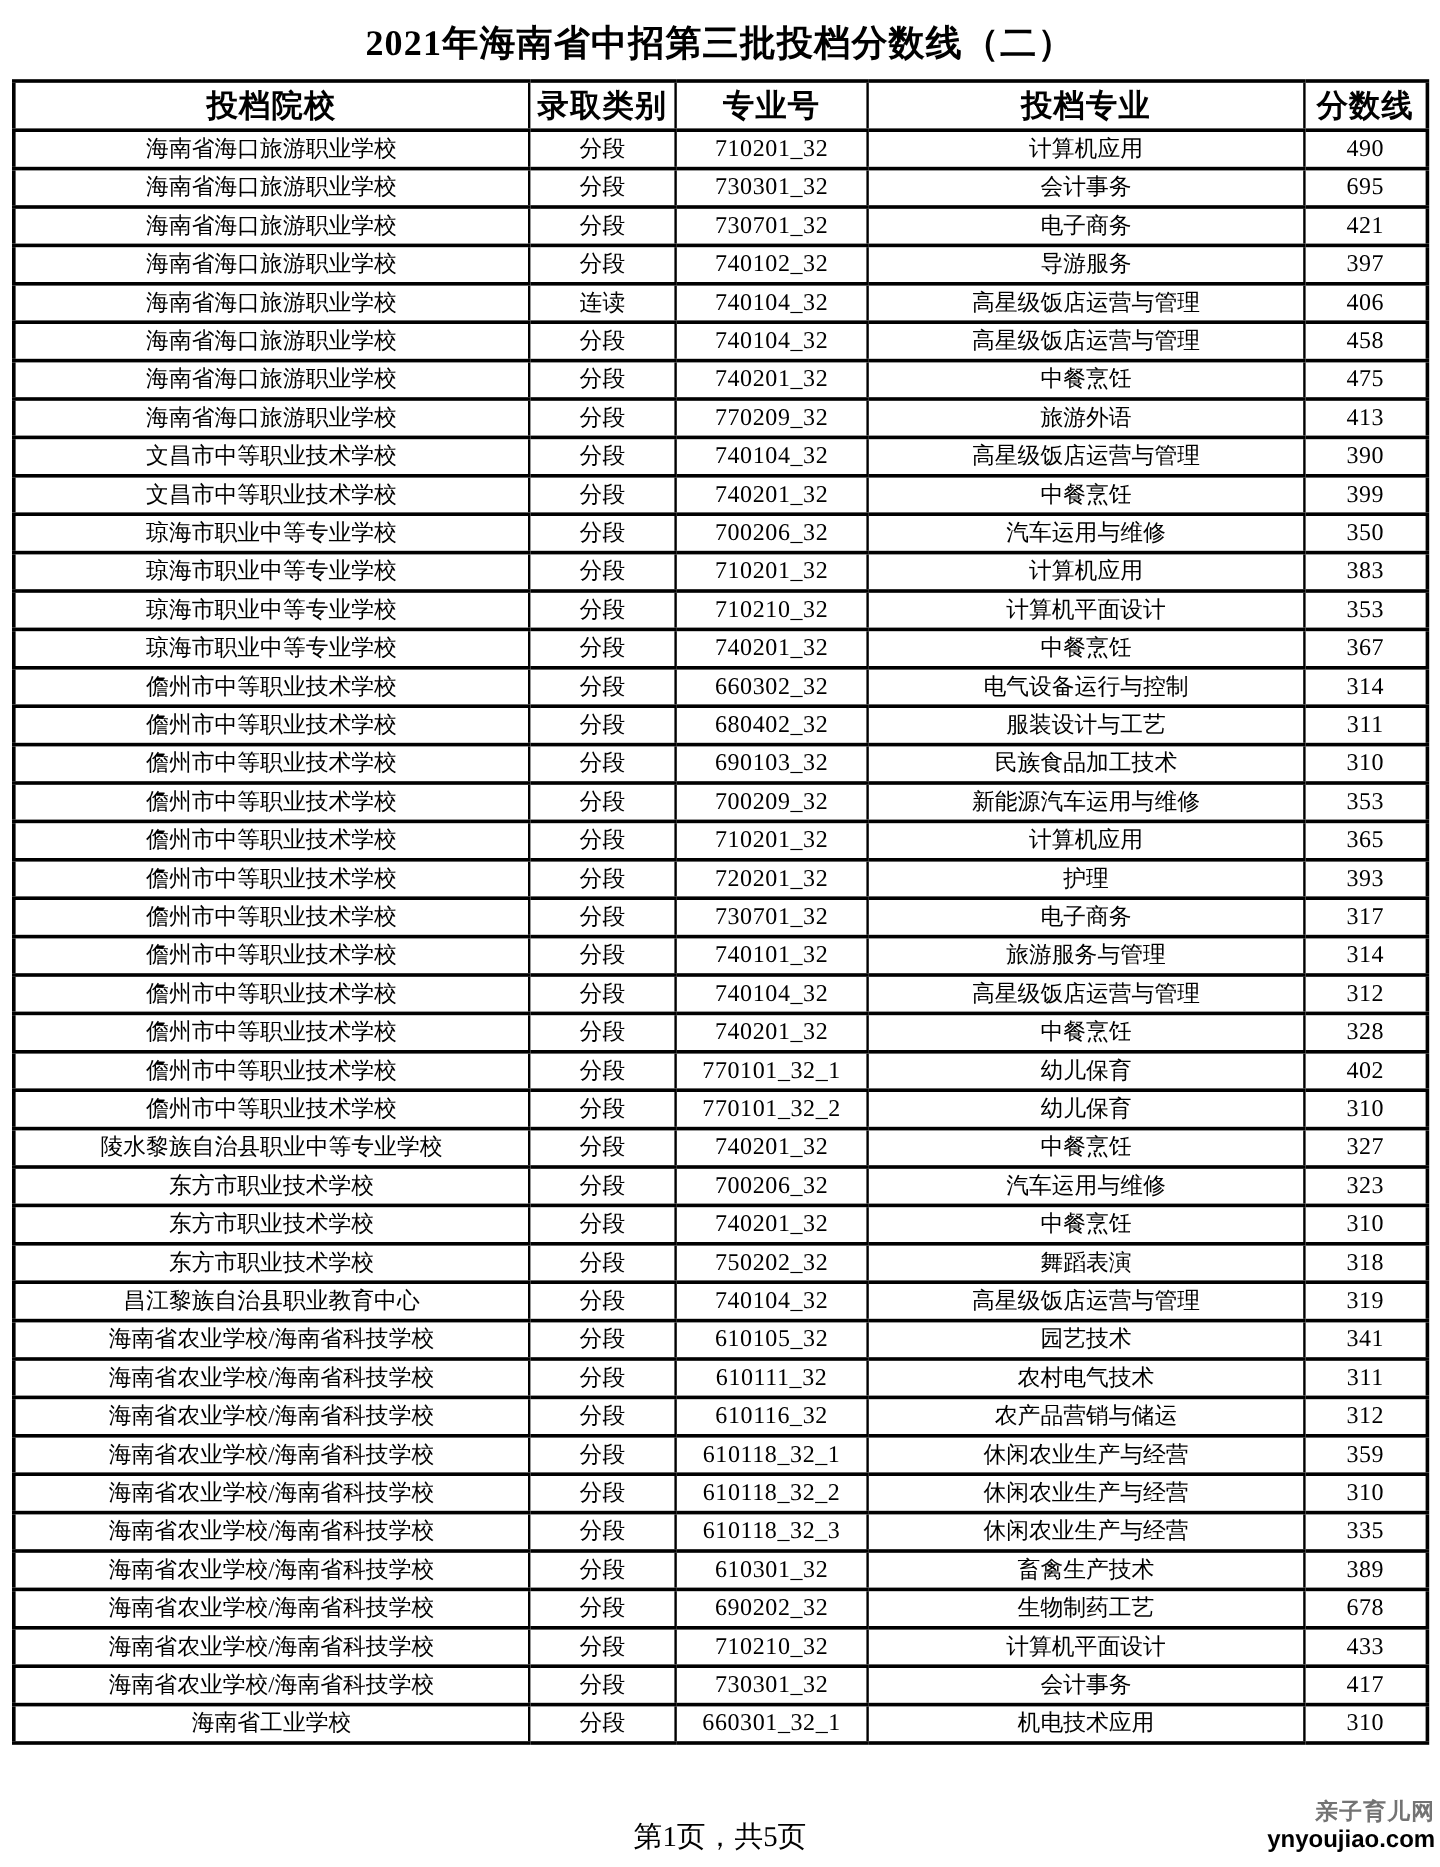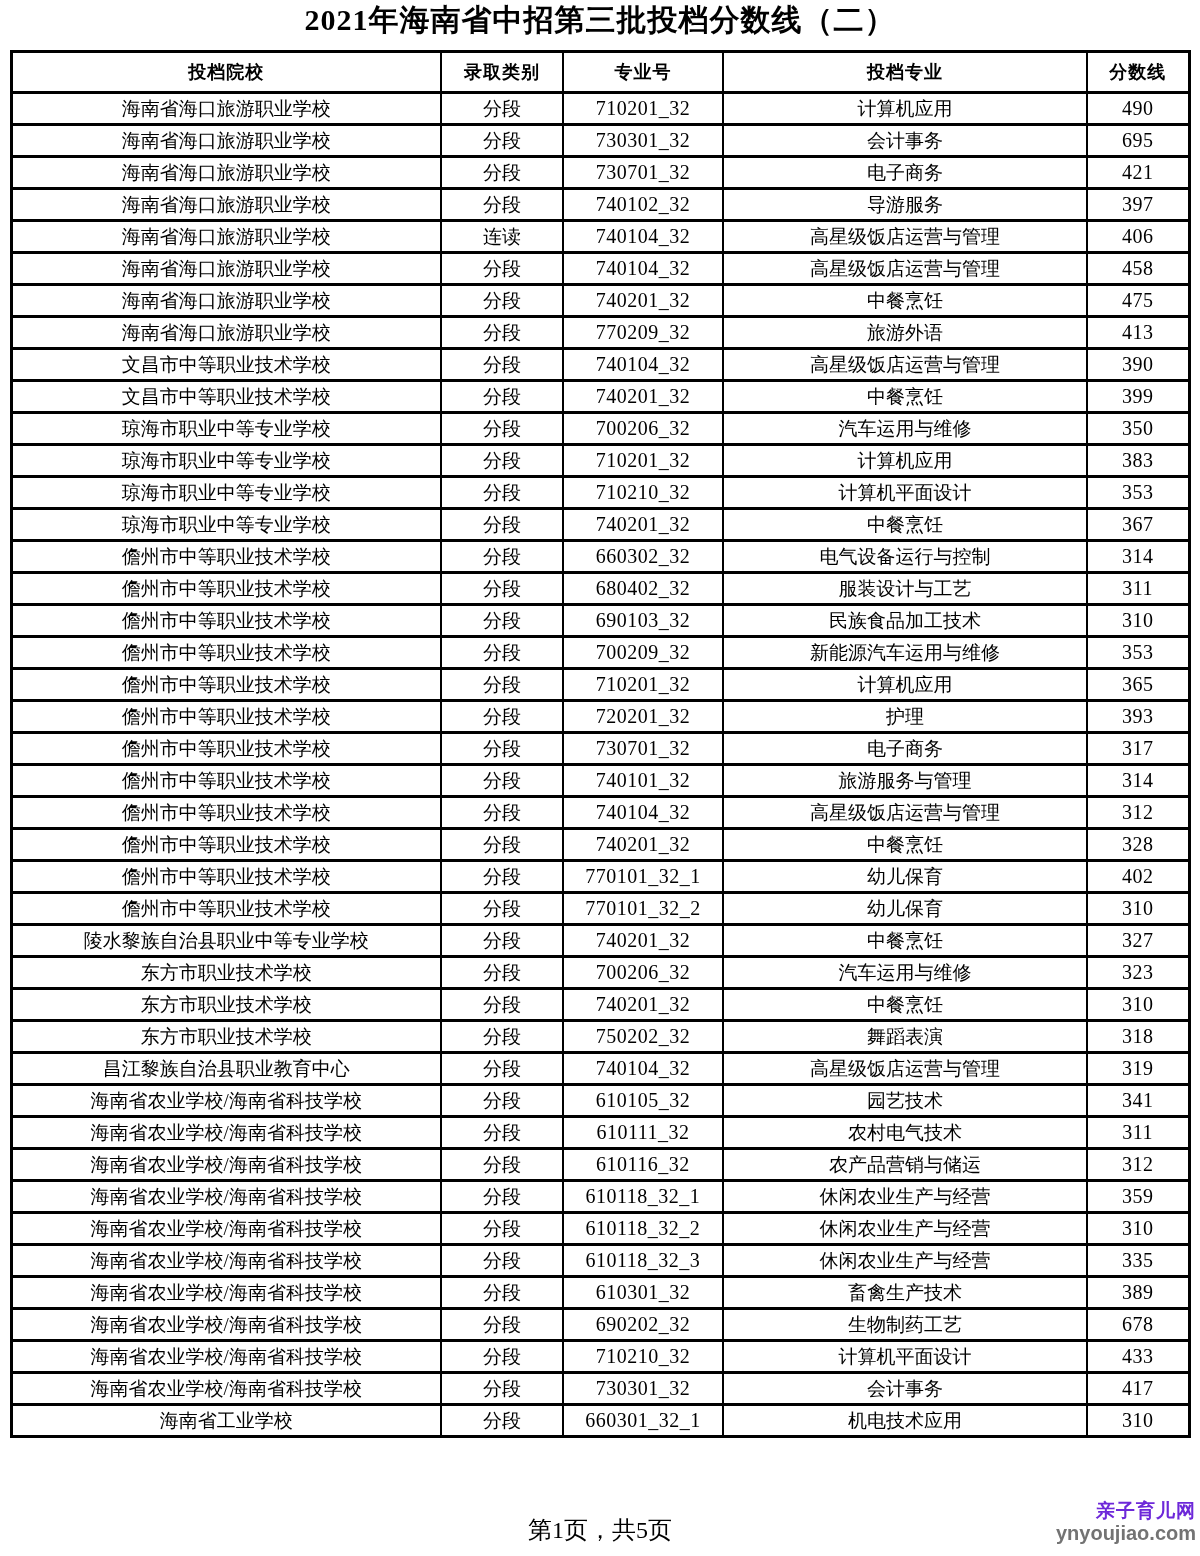--- a/index.html
+++ b/index.html
@@ -11,21 +11,21 @@
     position: relative;
     width: 1200px;
     height: 1556px;
     background: #ffffff;
     font-family: "Liberation Serif", "DejaVu Serif", serif;
     color: #000;
     overflow: hidden;
   }
   .doc-title {
     margin: 0;
-    padding-top: 0;
+    padding-top: 16px;
     text-align: center;
     font-size: 30px;
     font-weight: bold;
     letter-spacing: 1px;
     font-family: "Liberation Serif", "DejaVu Serif", serif;
   }
   table.score-table {
     border-collapse: collapse;
     table-layout: fixed;
     width: 1178px;
@@ -38,21 +38,21 @@
     border-top: 3px solid #000;
     border-bottom: 3px solid #000;
     text-align: center;
     vertical-align: middle;
     padding: 0 4px;
     overflow: hidden;
     white-space: pre-line;
   }
   .score-table th {
     height: 38px;
-    font-size: 18px;
+    font-size: 26px;
     font-weight: bold;
     letter-spacing: 1px;
   }
   .score-table td {
     height: 29px;
     font-size: 19px;
     font-weight: normal;
     line-height: 1.25;
   }
   .score-table tr.tall td {
@@ -411,17 +411,17 @@
           <td class="num">660301_32_1</td>
           <td>机电技术应用</td>
           <td class="num">310</td>
         </tr>
       </tbody>
   </table>
 
   <div class="page-footer">第1页，共5页</div>
 
   <div class="watermark">
-    <div class="wm-line1" style="color: #6d28d9;">亲子育儿网</div>
-    <div class="wm-line2" style="color: #737373;">ynyoujiao.com</div>
+    <div class="wm-line1" style="color: #737373;">亲子育儿网</div>
+    <div class="wm-line2" style="color: #000000;">ynyoujiao.com</div>
   </div>
 
 </div>
 
 </body></html>

